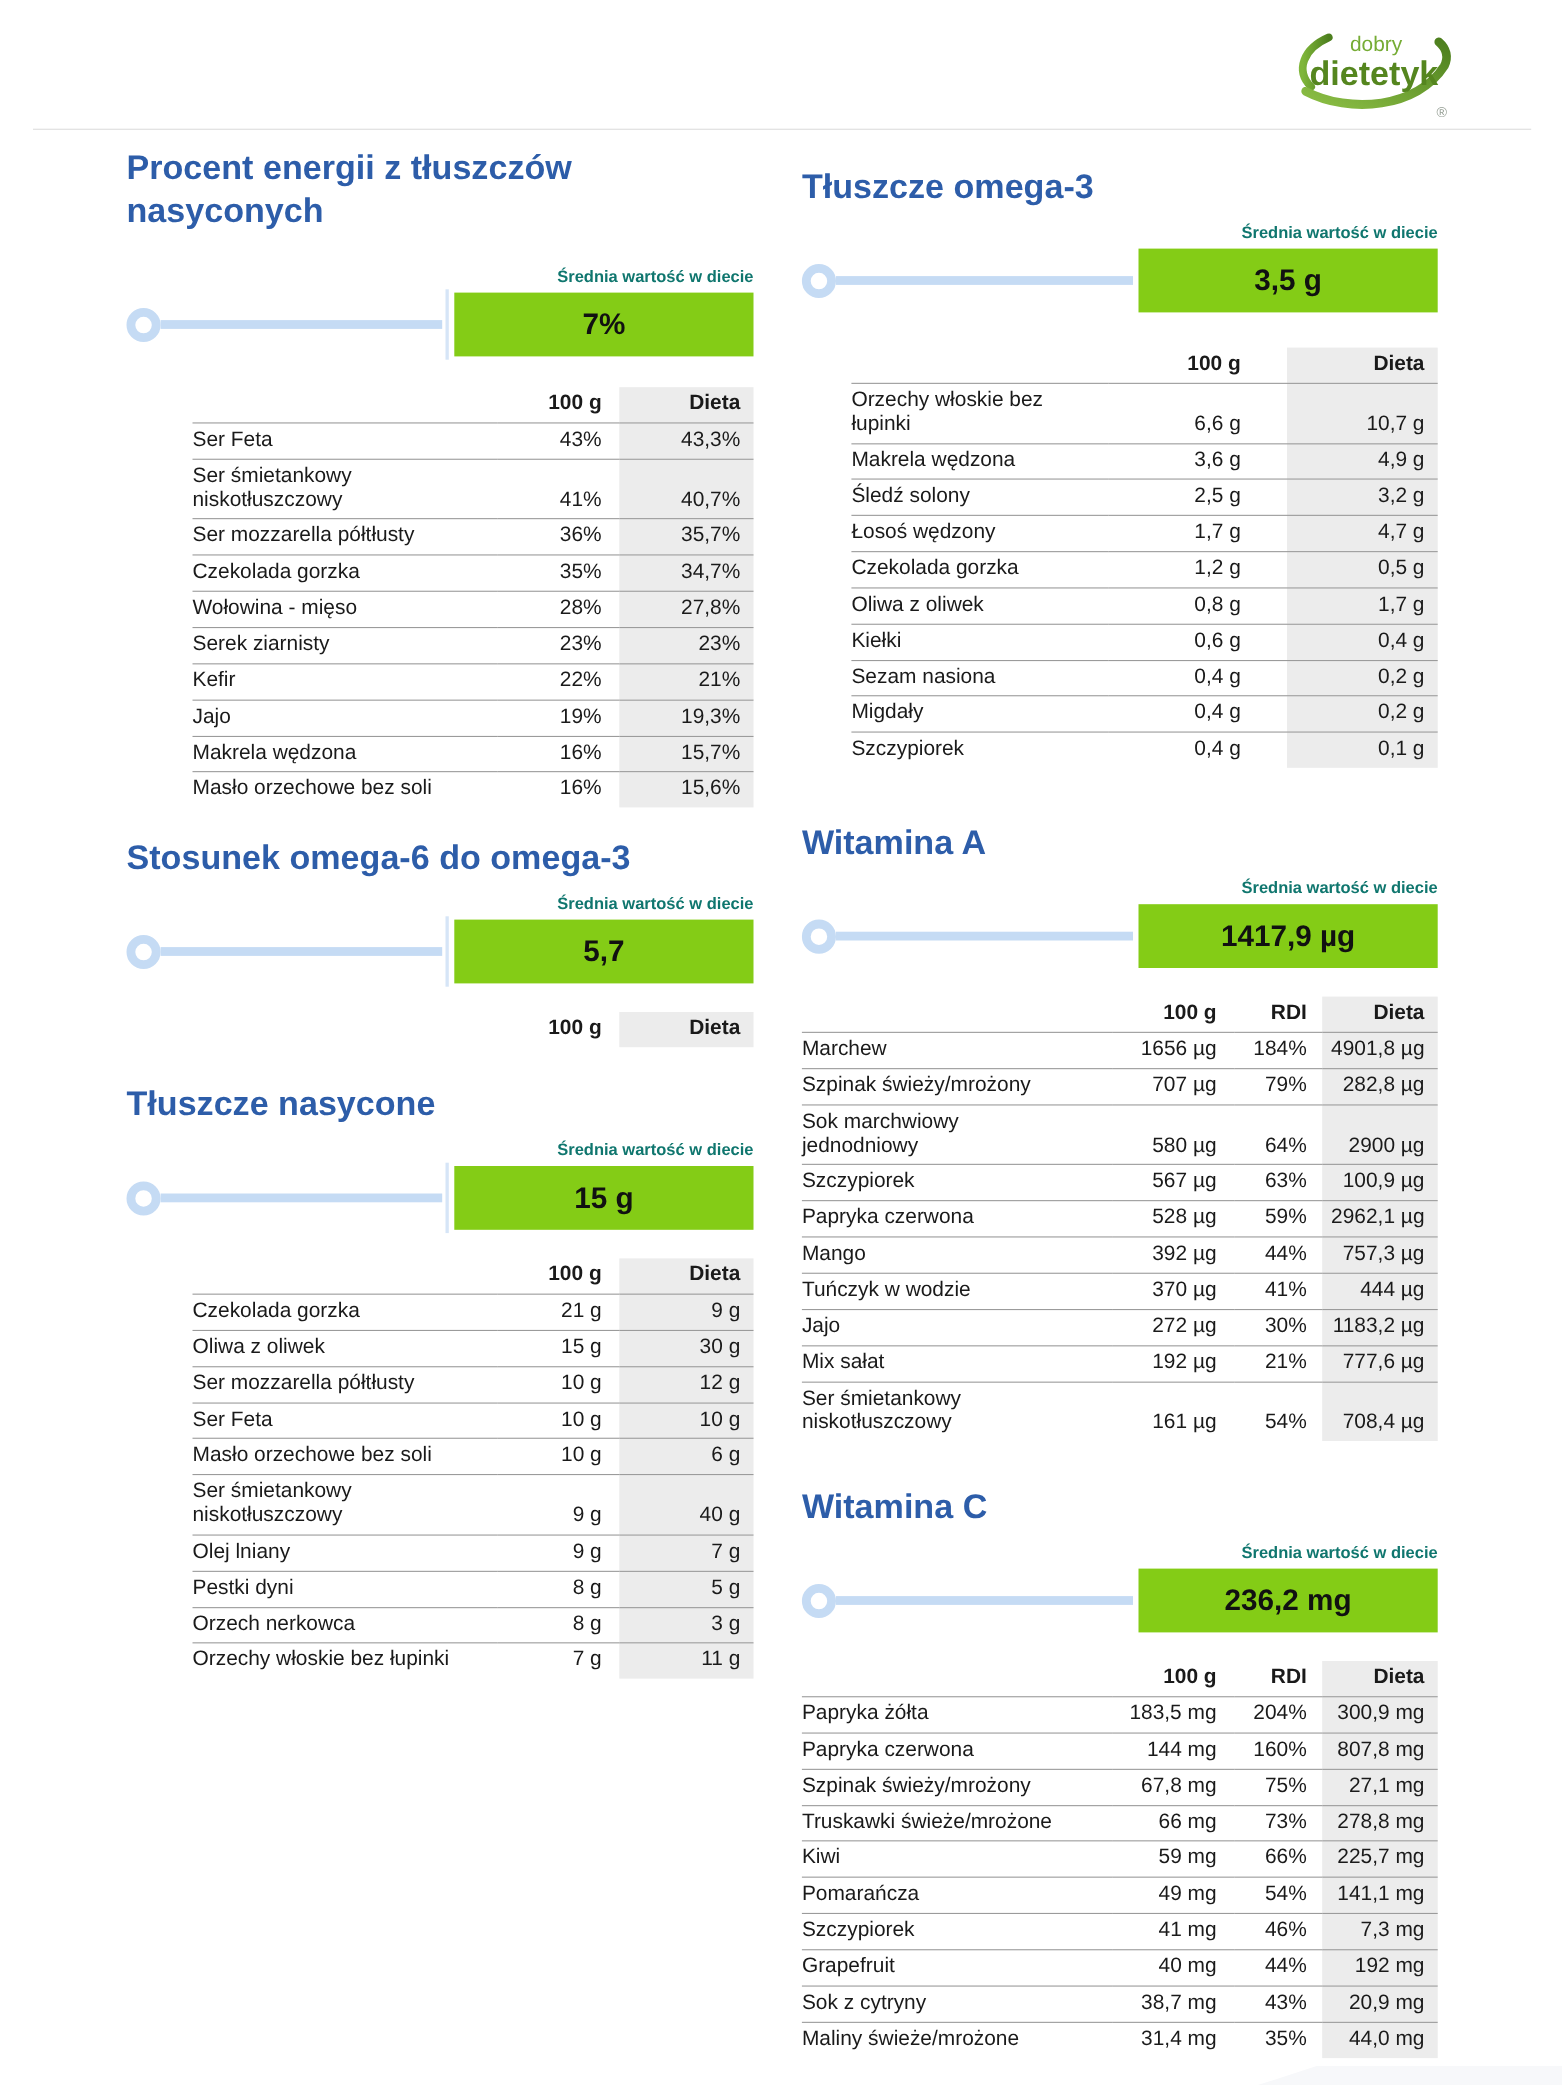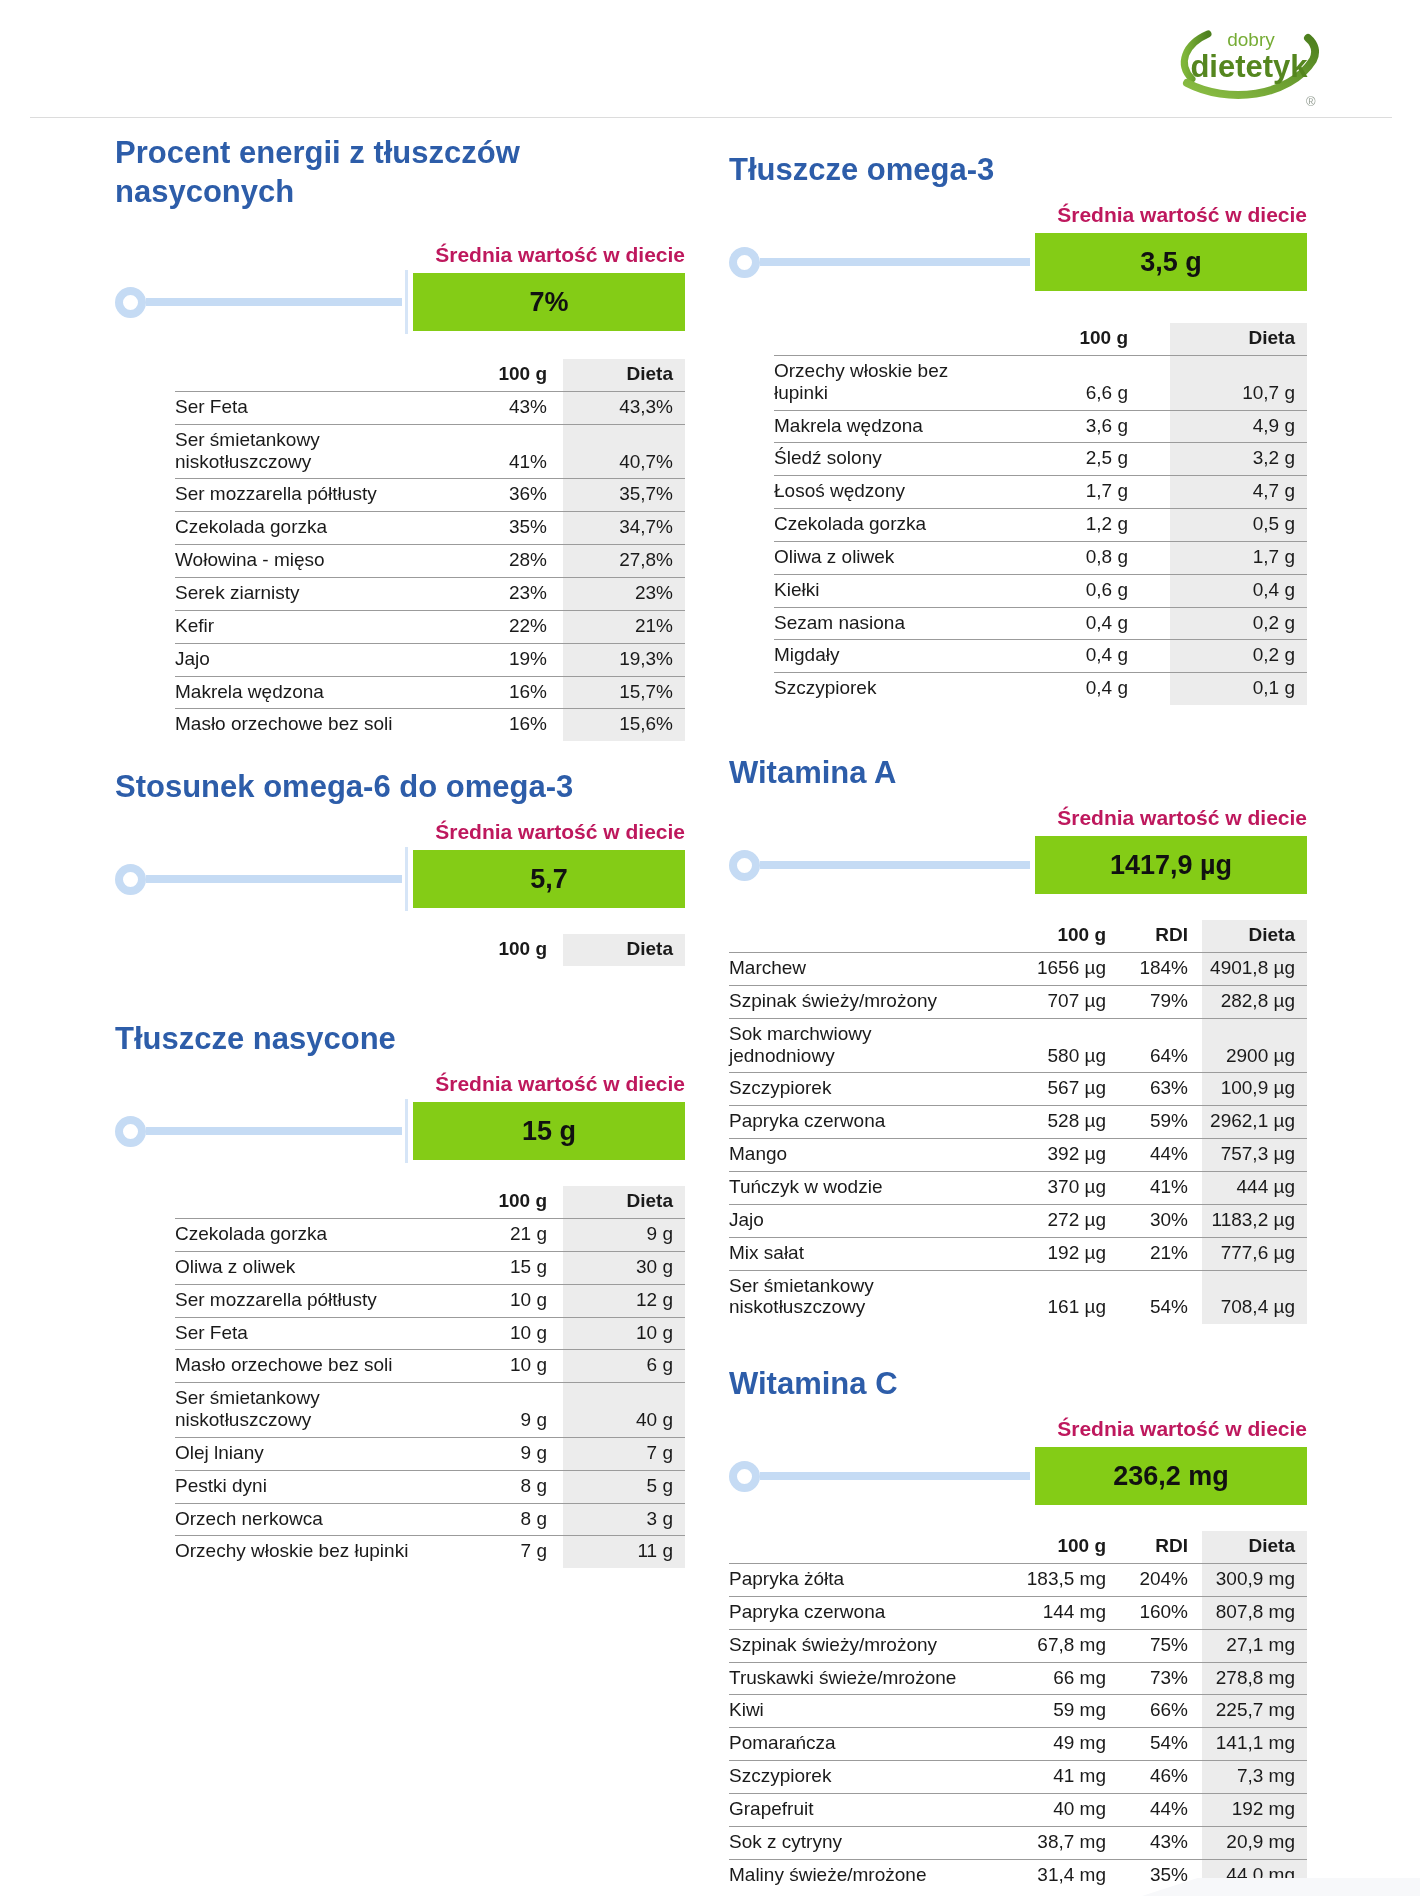--- a/index.html
+++ b/index.html
@@ -8,21 +8,21 @@
     font-family:"Liberation Sans","DejaVu Sans",sans-serif;color:#1a1a1a;
   }
   .rule{position:absolute;top:117px;left:30px;right:28px;height:1px;background:#dcdcdc;}
   .logo{position:absolute;top:20px;left:1172px;width:152px;height:92px;}
   .footer-deco{position:absolute;right:0;bottom:0;width:278px;height:18px;background:#f7f8fa;
     clip-path:polygon(20% 0,100% 0,100% 100%,0 100%);}
   .col{position:absolute;}
   .col-left{left:115px;width:570px;top:133px;}
   .col-right{left:729px;width:578px;top:150px;}
   h2{color:#2d5da9;font-size:31px;line-height:1.26;margin:0;font-weight:bold;}
-  .avg-label{font-size:21px;font-weight:bold;color:#be185d;text-align:right;margin-top:14px;}
+  .avg-label{font-size:15px;font-weight:bold;color:#0f766e;text-align:right;margin-top:14px;}
   .mt-big{margin-top:32px;}
   .gauge{display:flex;align-items:center;height:58px;margin-top:6px;}
   .g-circle{box-sizing:border-box;width:31px;height:31px;border:8px solid #c5dbf4;border-radius:50%;
     background:#fff;flex:0 0 auto;}
   .g-line{flex:1 1 auto;height:8px;background:#c5dbf4;}
   .g-tick{width:3px;height:64px;background:#d6e5f7;margin-left:3px;flex:0 0 auto;}
   .g-bar{width:272px;flex:0 0 auto;height:58px;margin-left:5px;background:#84cc16;display:flex;
     align-items:center;justify-content:center;font-size:27px;font-weight:bold;color:#111;}
   table{border-collapse:collapse;margin-left:auto;table-layout:fixed;}
   .tbl-2{width:510px;margin-top:26px;}
@@ -33,21 +33,21 @@
   thead th{font-weight:bold;}
   tbody td{border-top:1px solid #9b9b9b;}
   .name{text-align:left;white-space:pre-line;padding-right:18px;}
   .g100{text-align:right;padding-right:16px;width:95px;}
   .tbl-2r .g100{padding-right:42px;width:120px;}
   .rdi{text-align:right;padding-right:14px;width:66px;}
   .dieta{text-align:right;background:#ececec;padding-right:12px;width:110px;}
   .tbl-2r .dieta{width:125px;}
   .tbl-3 .dieta{width:93px;}
   .sec-gap1{margin-top:26px;}
-  .sec-gap2{margin-top:53px;}
+  .sec-gap2{margin-top:32px;}
   .sec-gap3{margin-top:48px;}
   .sec-gap4{margin-top:40px;}
 </style>
 </head>
 <body>
 
 <svg class="logo" viewBox="0 0 152 92" aria-hidden="true">
   <defs>
     <linearGradient id="lg1" x1="0" y1="0" x2="1" y2="0">
       <stop offset="0" stop-color="#7fb63a"></stop>

